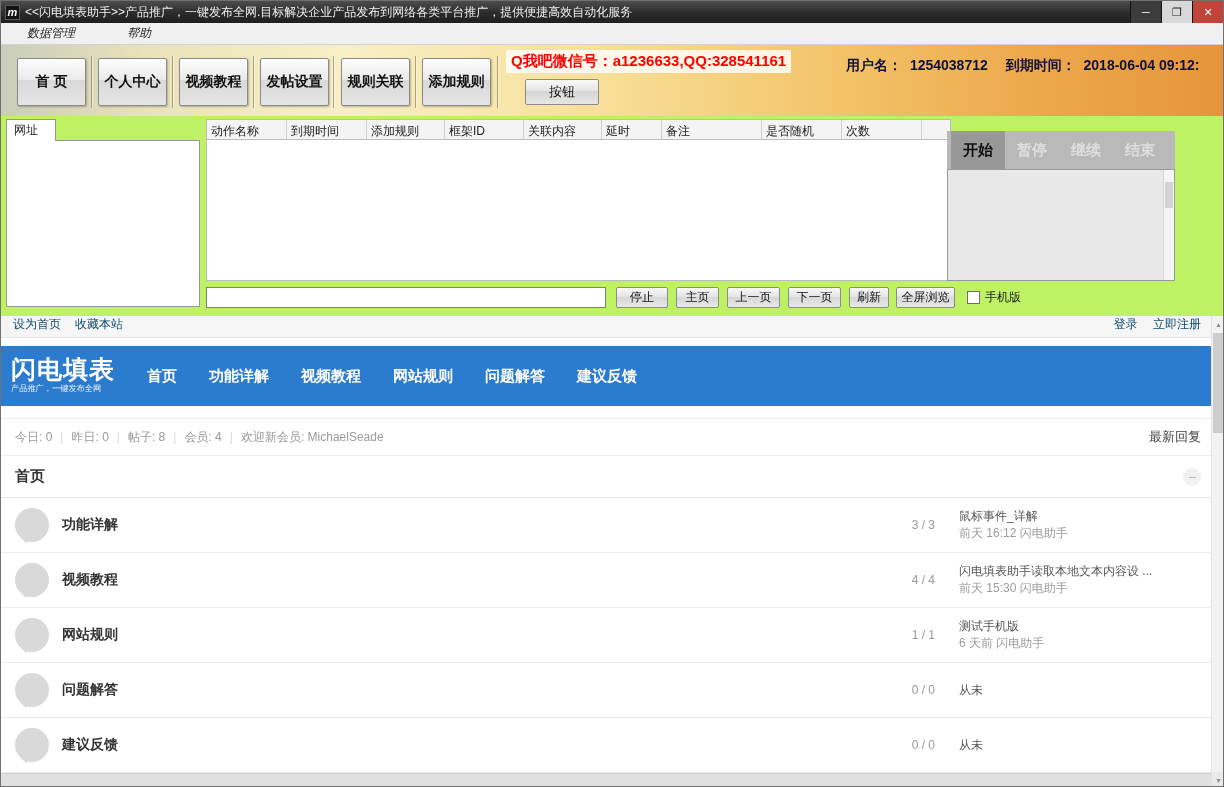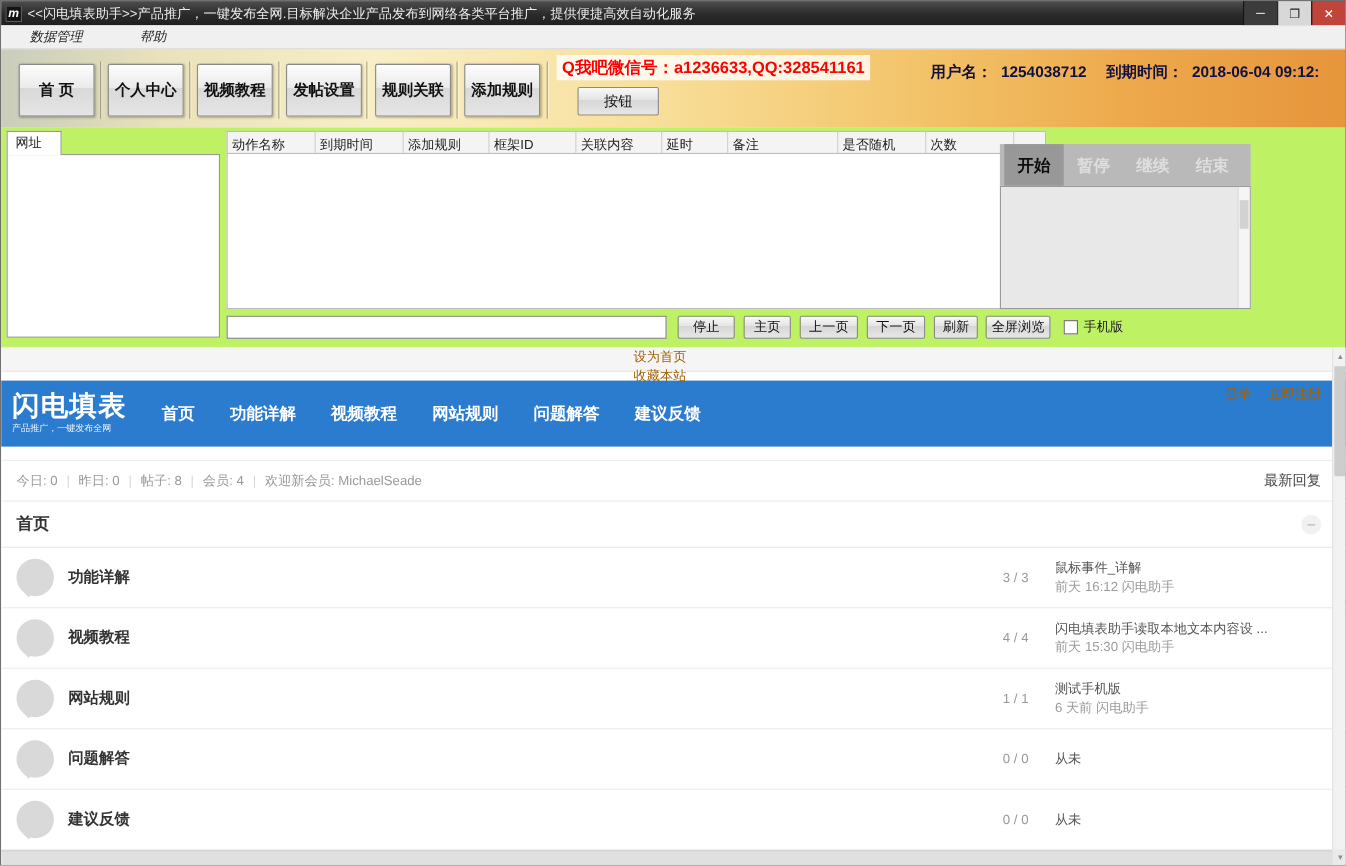--- a/index.html
+++ b/index.html
@@ -54,40 +54,40 @@
   .rules { position:absolute; left:205px; top:3px; width:745px; }
   .rules-header { display:flex; height:21px; border:1px solid #bcbcbc; background:#f4f4f4; }
   .rh-cell { border-right:1px solid #cfcfcf; padding:3px 0 0 4px; font-size:12px; color:#222;
     white-space:nowrap; overflow:hidden; }
   .rh-cell:nth-child(1){width:80px} .rh-cell:nth-child(2){width:80px} .rh-cell:nth-child(3){width:78px}
   .rh-cell:nth-child(4){width:79px} .rh-cell:nth-child(5){width:78px} .rh-cell:nth-child(6){width:60px}
   .rh-cell:nth-child(7){width:100px} .rh-cell:nth-child(8){width:80px} .rh-cell:nth-child(9){width:80px}
   .rh-cell.filler { flex:1; border-right:none; }
   .rules-body { height:141px; background:#fff; border:1px solid #bcbcbc; border-top:none; }
 
-  .runner { position:absolute; left:908px; top:15px; width:228px; }
+  .runner { position:absolute; left:946px; top:15px; width:228px; }
   .runner-tabs { display:flex; height:38px; background:#b9b9b9; padding-left:4px; }
   .runner-tab { width:54px; display:flex; align-items:center; justify-content:center;
     font-size:15px; font-weight:bold; color:#dedede; cursor:default; }
   .runner-tab.active { background:#989898; color:#0d0d0d; }
   .runner-box { height:112px; background:#e8e8e8; border:1px solid #9a9a9a; position:relative; }
   .runner-scroll { position:absolute; right:0; top:0; bottom:0; width:11px; background:#f5f5f5; border-left:1px solid #d6d6d6; }
   .runner-scroll .mini-thumb { position:absolute; top:12px; left:1px; right:1px; height:26px; background:#d2d2d2; }
 
   .addr-input { position:absolute; left:205px; top:171px; width:400px; height:21px; border:1px solid #7f7f7f;
     background:#fff; padding:0 4px; font-size:12px; font-family:inherit; }
   .bc-btn { position:absolute; top:171px; height:21px; font-size:12px; padding:0 2px; }
   .mobile-check { position:absolute; left:966px; top:173px; display:flex; align-items:center; }
   .mobile-check .cb { width:13px; height:13px; background:#fff; border:1px solid #6e6e6e; display:inline-block; }
   .mobile-check .lbl { margin-left:5px; color:#222; }
 
   
   .page { position:absolute; top:315px; left:0; width:1224px; height:472px; background:#fff; overflow:hidden; }
-  .site-topbar { height:22px; background:#f5f5f5; border-bottom:1px solid #e8e8e8; display:flex; align-items:center;
-    padding:0 24px 0 12px; color:#a16207;flex-direction:column; }
+  .site-topbar { height:22px; background:#f5f5f5; border-bottom:1px solid #e8e8e8; display:flex; 
+    padding:0 24px 0 12px; color:#0c4a6e; }
   .site-topbar .tlink { margin-right:14px; cursor:default; }
   .site-topbar .right { margin-left:auto; }
   .site-topbar .right .tlink { margin-right:0; margin-left:12px; }
 
   .site-header { margin-top:8px; height:60px; background:#2b7bce; display:flex; align-items:center; color:#fff; }
   .logo-block { margin-left:10px; width:122px; }
   .logo-text { font-size:25px; font-weight:bold; letter-spacing:1px; line-height:26px; }
   .logo-tag { font-size:10px; opacity:.9; transform:scale(.82); transform-origin:left center; white-space:nowrap; }
   .site-nav { display:flex; gap:32px; margin-left:14px; font-size:15px; font-weight:bold; }
   .site-nav .nav-item { cursor:default; white-space:nowrap; }

